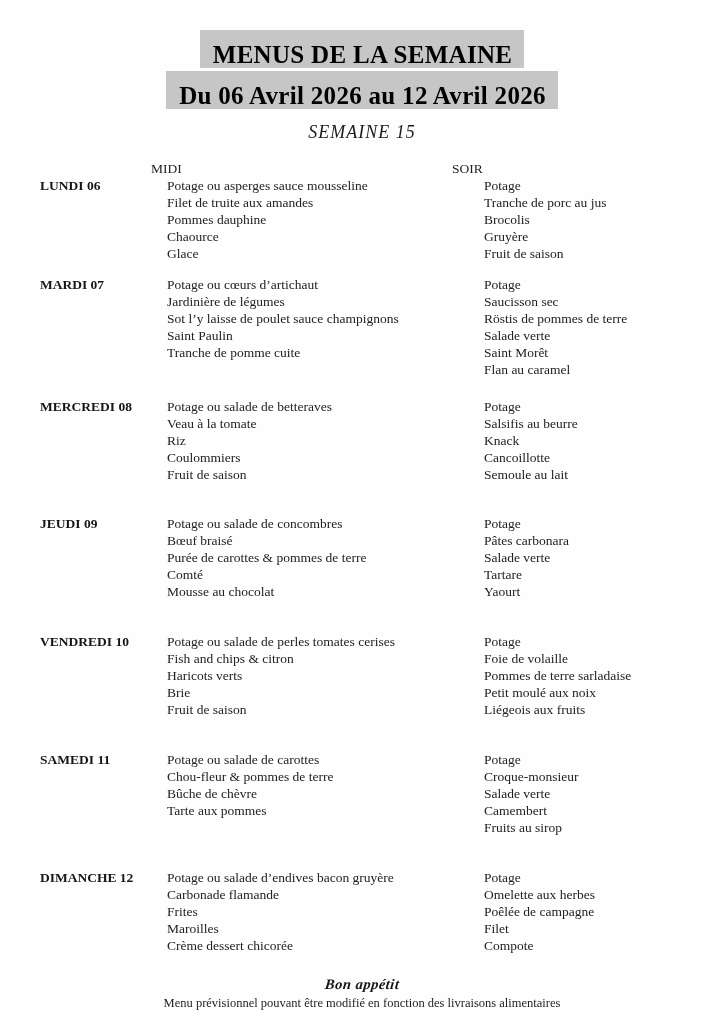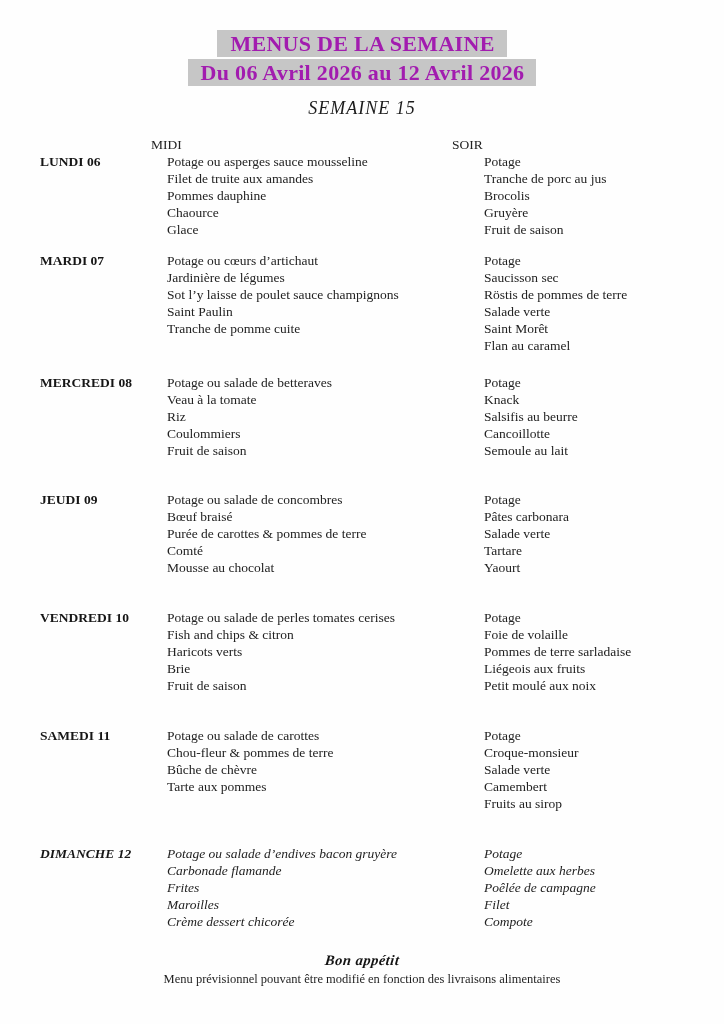--- a/index.html
+++ b/index.html
@@ -14,25 +14,25 @@
     overflow: hidden;
   }
   .title-wrap {
     text-align: center;
     padding-top: 30px;
     line-height: 26px;
   }
   .title-line {
     display: inline-block;
     background: var(--highlight, #c6c6c6);
-    color: #a21caf;
+    color: #000000;
     font-weight: bold;
-    font-size: 22px;
+    font-size: 25px;
     line-height: 25px;
-    padding: 1px 12px 1px 13px;
+    padding: 12px 12px 1px 13px;
     letter-spacing: 0.3px;
   }
   .week {
     text-align: center;
     font-style: italic;
     font-size: 18px;
     margin-top: 10px;
     letter-spacing: 1px;
     color: #1c1c1c;
   }
@@ -51,21 +51,21 @@
   .day-label { font-weight: bold; color: #161616; }
   .menu ul {
     list-style: none;
     margin: 0;
     padding: 0;
   }
   #days-container .day-row { margin-bottom: 33px; gap: 16px; }
   #days-container .day-row:nth-child(1) { margin-bottom: 14px; }
   #days-container .day-row:nth-child(2) { margin-bottom: 20px; }
   #days-container .day-row:nth-child(3) { margin-bottom: 32px; }
-  #days-container .day-row:last-child { margin-bottom: 8px; font-style: italic; }
+  #days-container .day-row:last-child { margin-bottom: 8px; }
   .bon {
     text-align: center;
     margin-top: 22px;
     font-weight: bold;
     font-style: italic;
     font-size: 14.5px;
     color: #141414;
   }
   .bon .script-inner {
     display: inline-block;
@@ -139,22 +139,22 @@
     <div class="day-label">MERCREDI 08</div>
     <ul class="midi-list">
             <li>Potage ou salade de betteraves</li>
             <li>Veau à la tomate</li>
             <li>Riz</li>
             <li>Coulommiers</li>
             <li>Fruit de saison</li>
           </ul>
     <ul class="soir-list">
             <li>Potage</li>
+            <li>Salsifis au beurre</li>
             <li>Knack</li>
-            <li>Salsifis au beurre</li>
             <li>Cancoillotte</li>
             <li>Semoule au lait</li>
           </ul>
   </div>
 
   <div class="grid-row day-row">
     <div class="day-label">JEUDI 09</div>
     <ul class="midi-list">
             <li>Potage ou salade de concombres</li>
             <li>Bœuf braisé</li>
@@ -177,22 +177,22 @@
             <li>Potage ou salade de perles tomates cerises</li>
             <li>Fish and chips &amp; citron</li>
             <li>Haricots verts</li>
             <li>Brie</li>
             <li>Fruit de saison</li>
           </ul>
     <ul class="soir-list">
             <li>Potage</li>
             <li>Foie de volaille</li>
             <li>Pommes de terre sarladaise</li>
+            <li>Petit moulé aux noix</li>
             <li>Liégeois aux fruits</li>
-            <li>Petit moulé aux noix</li>
           </ul>
   </div>
 
   <div class="grid-row day-row">
     <div class="day-label">SAMEDI 11</div>
     <ul class="midi-list">
             <li>Potage ou salade de carottes</li>
             <li>Chou-fleur &amp; pommes de terre</li>
             <li>Bûche de chèvre</li>
             <li>Tarte aux pommes</li>

